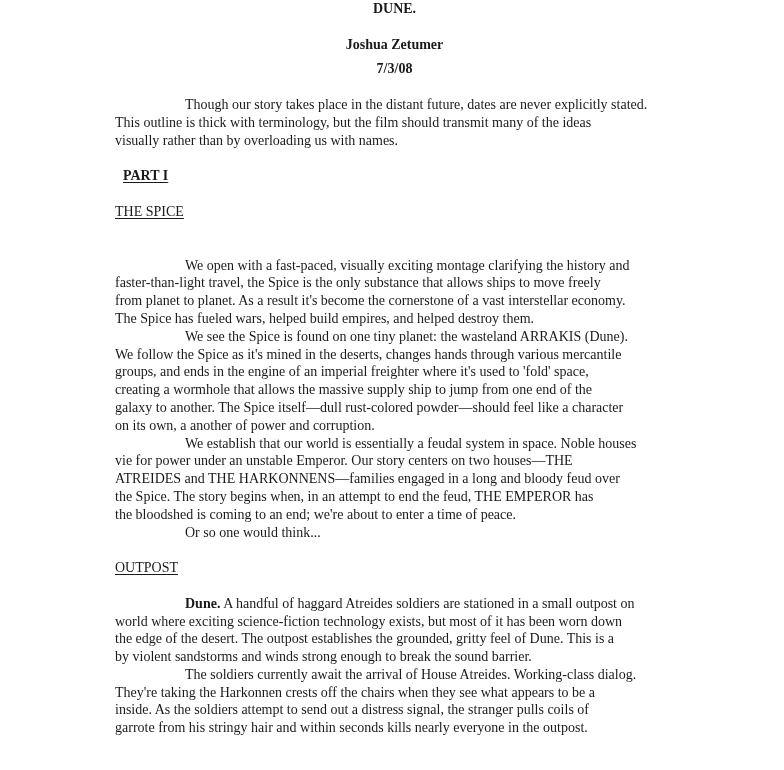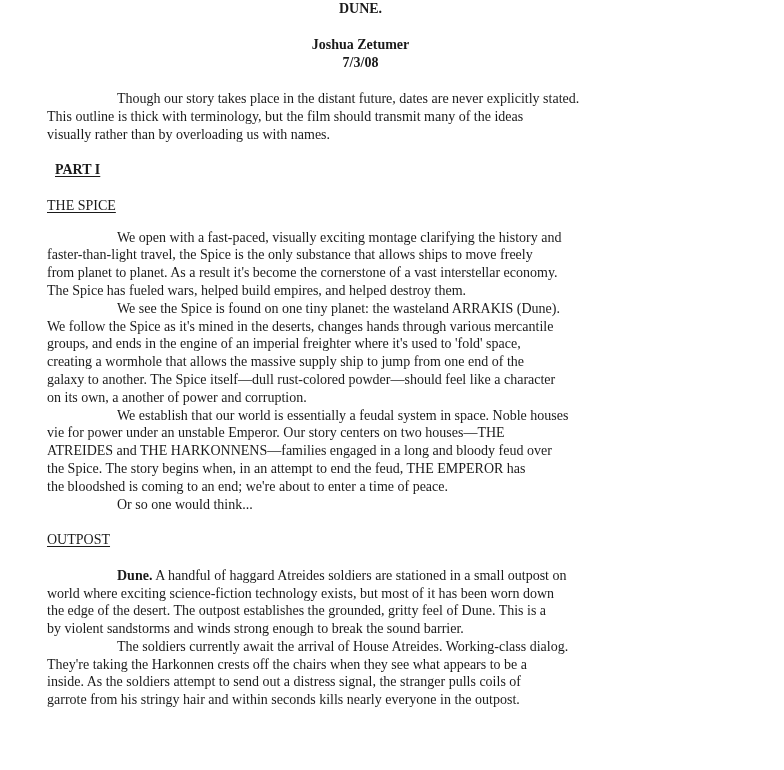--- a/index.html
+++ b/index.html
@@ -1,38 +1,38 @@
 <!DOCTYPE html>
 <html><head>
 <meta charset="utf-8">
 <style>
   html, body { margin: 0; padding: 0; background: #ffffff; }
   .page {
     position: relative;
     width: 784px;
     height: 770px;
     box-sizing: border-box;
-    padding: 0 110px 0 47px;
+    padding: 0 110px 0 115px;
     background: #ffffff;
     font-family: "Liberation Serif", "DejaVu Serif", serif;
     font-size: 14px;
     line-height: 17.8px;
     color: #1a1a1a;
     overflow: hidden;
   }
   .title-block { text-align: center; font-weight: bold; }
   .title { margin-top: 0; }
   .author { margin-top: 17.8px; }
-  .date { margin-top: 1px; font-family: Liberation Serif, serif; }
+  .date { margin-top: 7px; font-family: Liberation Serif, serif; }
   .heading { margin-top: 17.8px; }
   .heading .u { text-decoration: underline; text-underline-offset: 2px; }
   .heading.part .u { font-weight: bold; margin-left: 8px; }
   .para { margin-top: 0; }
   .para.gap-above { margin-top: 17.8px; }
-  .para.gap-above-plus { margin-top: 14px; }
+  .para.gap-above-plus { margin-top: 36px; }
   .line { white-space: nowrap; }
   .line.first { padding-left: 70px; }
   b { font-weight: bold; }
 </style>
 </head>
 <body>
 
 <div class="page">
 
   <div class="title-block">

